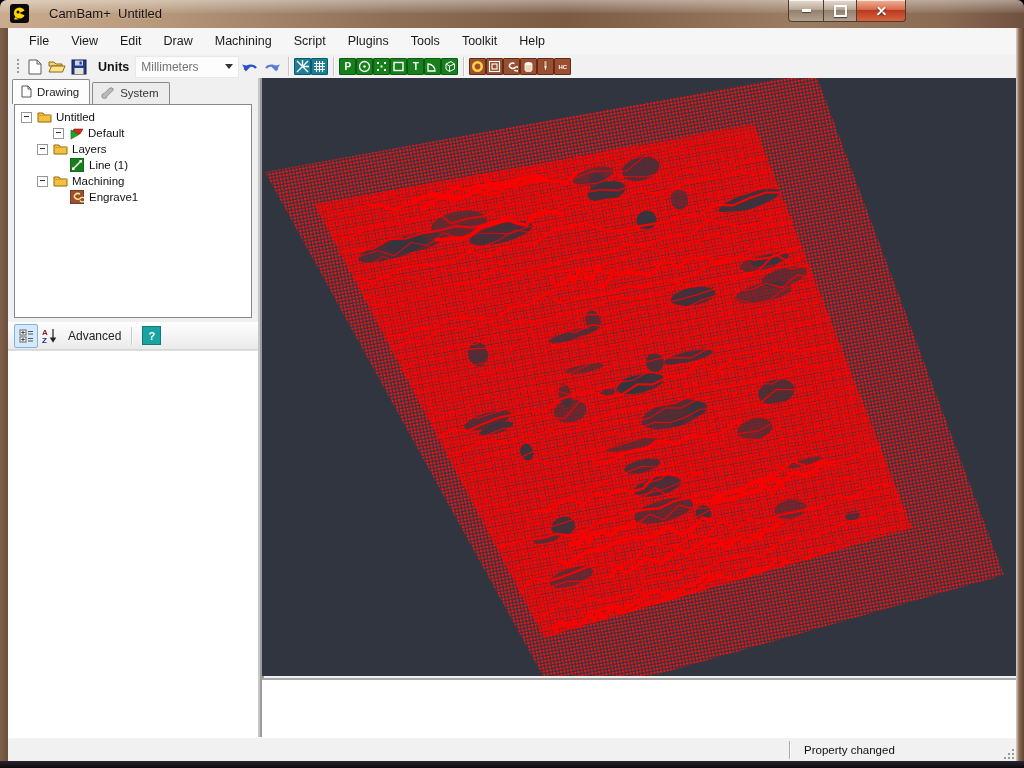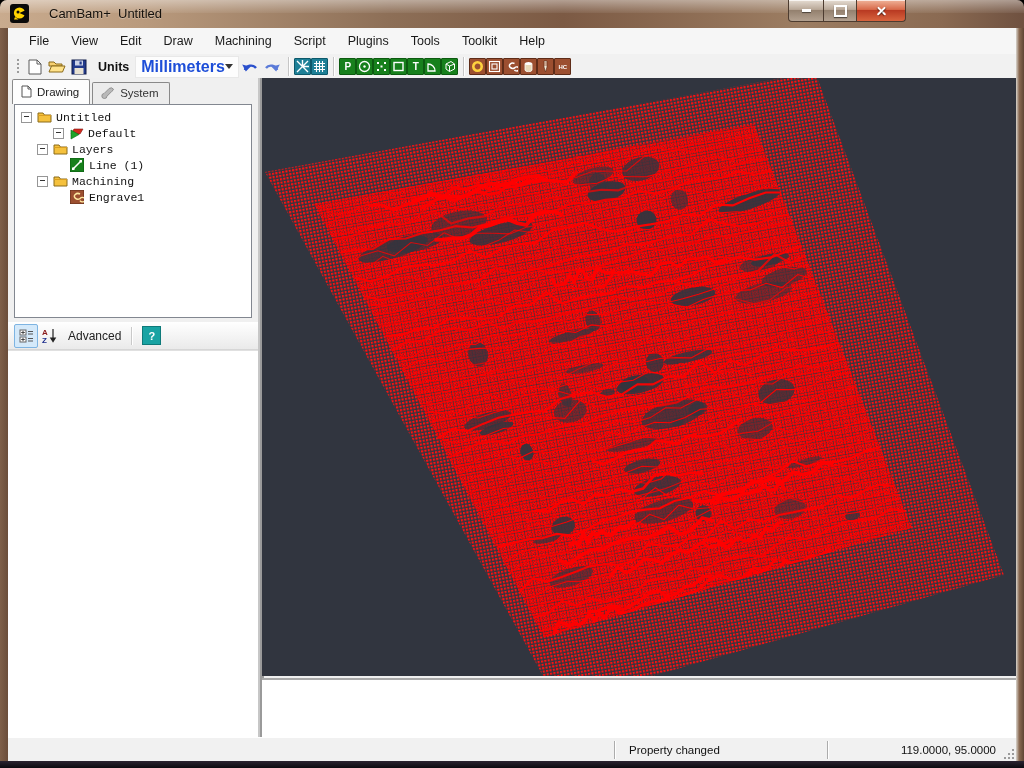--- a/index.html
+++ b/index.html
@@ -38,34 +38,34 @@
 
   
   .menubar{position:absolute;left:0;top:0;width:1008px;height:26px;background:#f6f6f6;display:flex;align-items:center;padding-left:10px;box-sizing:border-box;}
   .menu-item{font-size:12.5px;color:#1a1a1a;padding:4px 11px;}
   .toolbar{position:absolute;left:0;top:26px;width:1008px;height:26px;background:#f1f1f1;display:flex;align-items:center;box-sizing:border-box;padding-left:4px;border-bottom:1px solid #e4e4e4;}
   .grip{width:4px;height:17px;margin:0 4px;background-image:radial-gradient(#9c9c9c 36%,transparent 40%);background-size:4px 4px;}
   .tsep{width:1px;height:19px;background:#c6c6c6;margin:0 5px;box-shadow:1px 0 0 #fff;}
   .tbico{width:18px;height:18px;margin:0 2px;display:flex;align-items:center;justify-content:center;}
   .units-lbl{font-weight:bold;font-size:12.5px;margin:0 6px 0 8px;color:#111;}
   .combo{display:flex;align-items:center;width:102px;height:20px;background:#fdfdfd;border:1px solid #e8e8e8;}
-  .combo-text{flex:1;font-size:16px;color:#1d4ed8;padding-left:5px;font-weight:bold;}
+  .combo-text{flex:1;font-size:12px;color:#737373;padding-left:5px;}
   .combo-arrow{width:0;height:0;border-left:4px solid transparent;border-right:4px solid transparent;border-top:5px solid #333;margin-right:5px;}
   .ico-sq{width:17px;height:17px;border-radius:1px;display:flex;align-items:center;justify-content:center;box-sizing:border-box;}
   .green{background:#17801c;border:1px solid #0c5a10;color:#fff;font-weight:bold;font-size:10px;}
   .teal{background:#1d7f96;border:1px solid #0d596b;}
   .brown{background:#9c4f30;border:1px solid #5e2c18;color:#fff;font-weight:bold;}
 
   
   .leftpanel{position:absolute;left:0;top:50px;width:250px;height:659px;background:#f0f0f0;}
   .tabstrip{position:absolute;left:4px;top:2px;display:flex;align-items:flex-end;height:24px;}
   .tab{display:flex;align-items:center;gap:5px;font-size:11.5px;color:#222;border:1px solid #898989;border-bottom:none;padding:3px 10px 4px 8px;border-radius:2px 2px 0 0;text-align:center;}
   .tab.active{background:#fdfdfd;height:17px;z-index:2;}
   .tab.inactive{background:#ececec;height:14px;margin-left:2px;color:#333;}
-  .treebox{position:absolute;left:6px;top:26px;width:236px;height:212px;background:#fff;border:1px solid #828790;overflow:hidden;font-family:Liberation Mono, monospace;}
+  .treebox{position:absolute;left:6px;top:26px;width:236px;height:212px;background:#fff;border:1px solid #828790;overflow:hidden;}
   .trow{display:flex;align-items:center;height:16px;font-size:11.5px;color:#111;margin-top:0px;}
   .tind{display:inline-block;height:16px;}
   .texp{width:9px;height:9px;border:1px solid #969696;background:#fff;position:relative;flex:none;margin-right:4px;}
   .texp::after{content:"";position:absolute;left:1.5px;top:3.5px;width:5px;height:1px;background:#333;}
   .tico{width:16px;height:16px;flex:none;margin-right:4px;display:flex;align-items:center;justify-content:center;}
   .tlabel{white-space:nowrap;}
 
   
   .propbar{position:absolute;left:0px;top:244px;width:250px;height:28px;background:linear-gradient(180deg,#fff,#eaeaea);border-bottom:1px solid #d6d6d6;display:flex;align-items:center;padding-left:6px;box-sizing:border-box;}
   .pg-btn{width:22px;height:22px;display:flex;align-items:center;justify-content:center;border-radius:2px;}
@@ -501,23 +501,20 @@
           </g>
         </svg>
     </div>
     <div class="logpanel"></div>
 
     <div class="statusbar">
       <div class="sb1"></div>
       <div class="sb2">
         <span>Property changed</span>
       </div>
-      <div class="sb3">
-        <span>119.0000, 95.0000</span>
-      </div>
       <div class="sbgrip">
         <svg width="13" height="13" viewBox="0 0 13 13">
             <g fill="#9a9a9a">
               <rect x="9" y="1" width="2" height="2"></rect>
               <rect x="5" y="5" width="2" height="2"></rect>
               <rect x="9" y="5" width="2" height="2"></rect>
               <rect x="1" y="9" width="2" height="2"></rect>
               <rect x="5" y="9" width="2" height="2"></rect>
               <rect x="9" y="9" width="2" height="2"></rect>
             </g>

